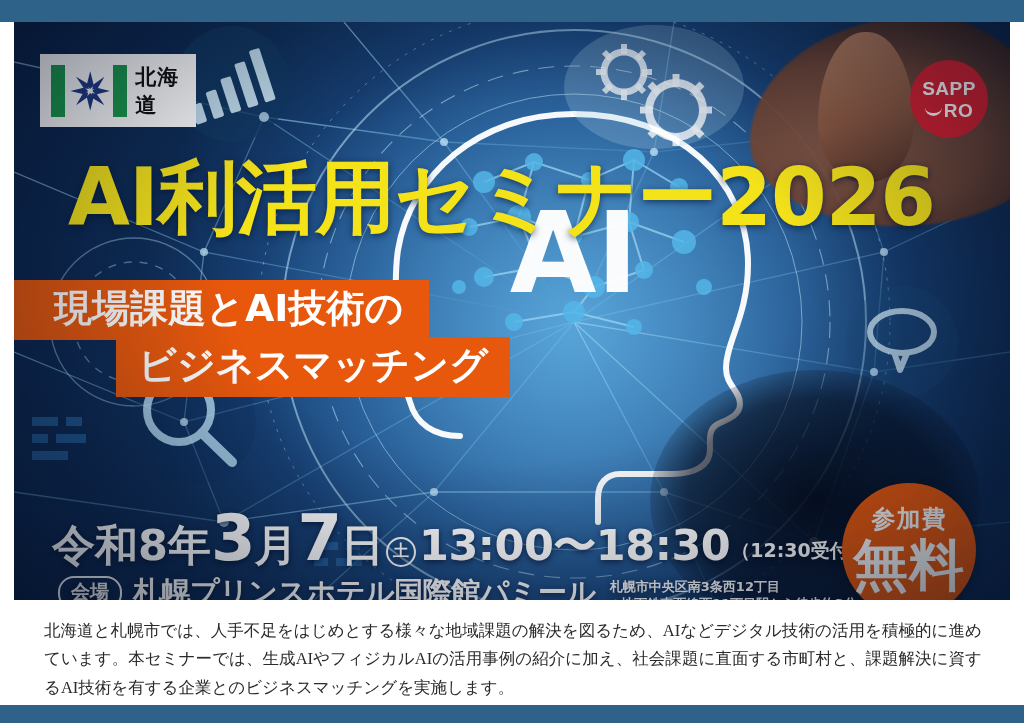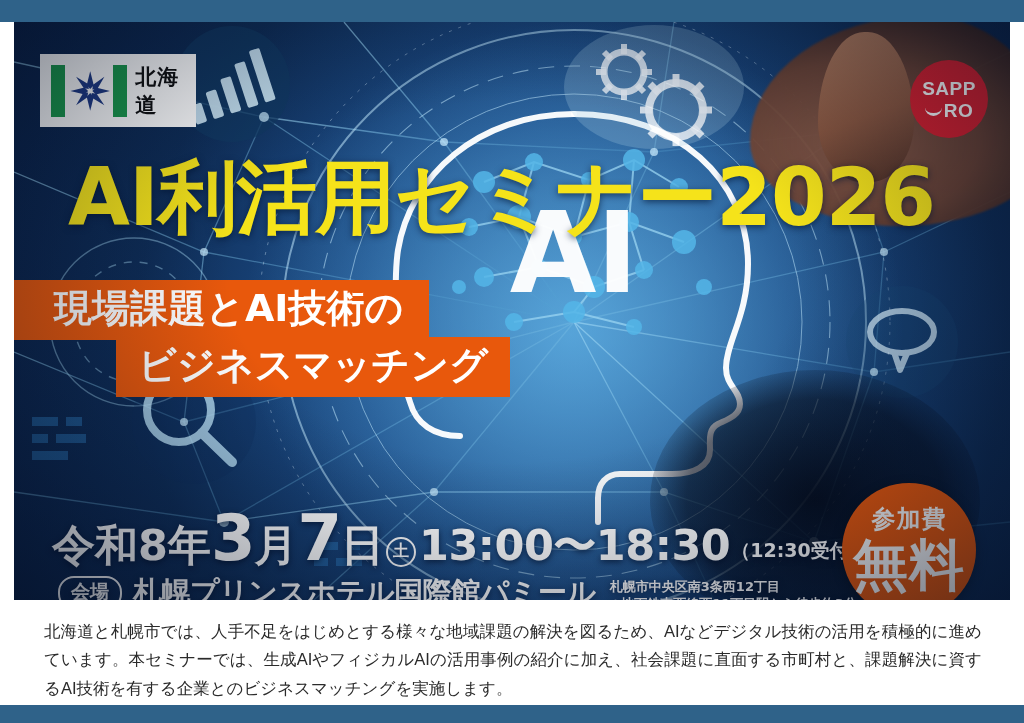--- a/index.html
+++ b/index.html
@@ -129,21 +129,21 @@
     align-items:center;justify-content:center;line-height:1;
     font-family:"DejaVu Sans",sans-serif;
     box-shadow:0 3px 12px rgba(0,0,0,.32);
   }
   .badge-small{font-size:24px;font-weight:700;letter-spacing:1px;}
   .badge-big{font-size:55px;font-weight:700;margin-top:7px;letter-spacing:1px;}
 
   
   .blurb{
     position:absolute;left:44px;top:617px;width:938px;
-    font-family:Liberation Sans, sans-serif;
+    font-family:Liberation Serif, serif;
     font-size:16.5px;line-height:1.72;color:#2b2b2b;text-align:justify;
   }
 </style>
 </head>
 <body>
 
 <div class="poster">
 
   <div class="band-top"></div>
   <div class="band-bottom"></div>

